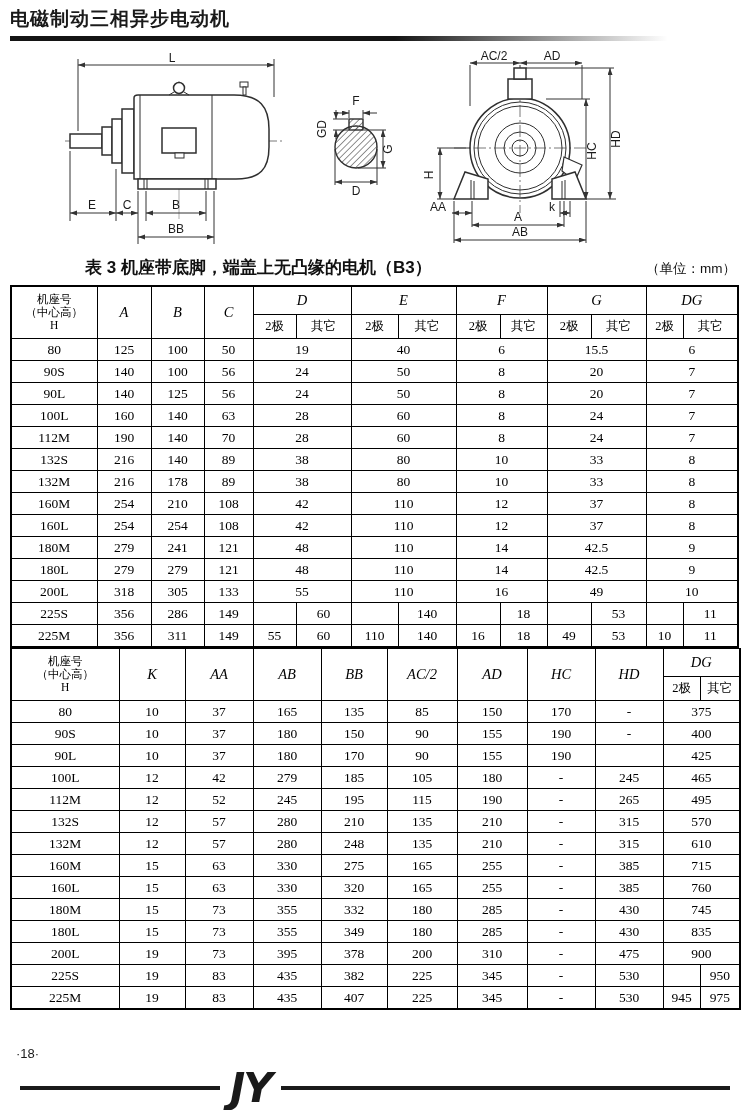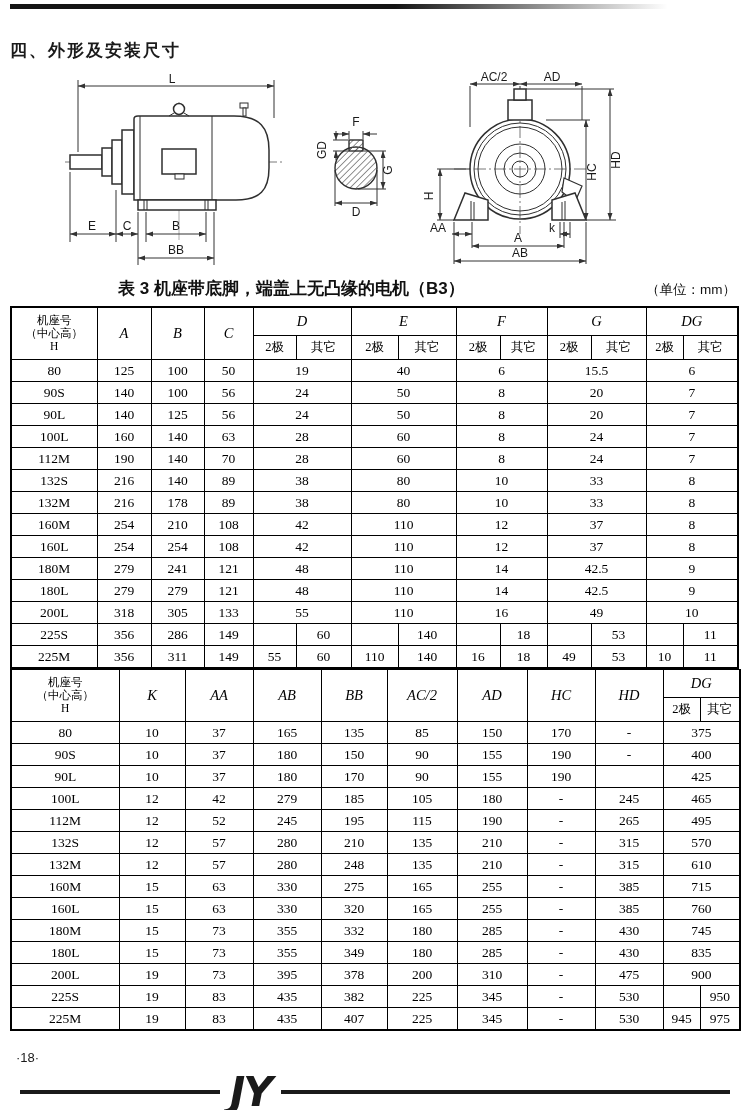--- a/index.html
+++ b/index.html
@@ -11,21 +11,21 @@
     background:linear-gradient(to right,#141414 0%,#141414 55%,rgba(20,20,20,0) 94%);}
   .section-title{margin:30px 0 0 10px;font-size:17px;font-weight:bold;letter-spacing:2px;color:#1a1a1a;}
 
   .figure-row{margin-top:10px;height:202px;display:flex;align-items:flex-start;}
   .svg-side{margin-left:62px;}
   .svg-shaft{margin-top:32px;margin-left:12px;}
   .svg-front{margin-left:10px;}
   svg text.lab{font-family:"Liberation Sans",sans-serif;font-size:12px;fill:#1a1a1a;}
   .fig-caption{margin-top:-6px;padding-left:187px;font-size:13.5px;color:#111;}
   .tbl-title-row{margin-top:3px;display:flex;align-items:baseline;}
-  .tbl-title{padding-left:118px;font-size:17px;font-weight:bold;color:#111;}
+  .tbl-title{padding-left:85px;font-size:17px;font-weight:bold;color:#111;}
   .unit-note{margin-left:auto;padding-right:14px;font-size:13.5px;font-weight:normal;}
 
   .tbl-wrap{margin:6px 0 16px 10px;}
   table{border-collapse:collapse;table-layout:fixed;width:729px;font-family:"Liberation Serif",serif;color:#000;}
   #t1{border:2px solid #000;}
   #t2{border:2px solid #000;border-top:none;}
   th,td{border:1px solid #000;text-align:center;vertical-align:middle;padding:0;overflow:hidden;}
   th{font-weight:normal;}
   .c0{font-size:11.5px;line-height:13px;white-space:pre-line;}
   .lt{font-style:italic;font-size:14.5px;}
@@ -41,23 +41,23 @@
   .rule-right{flex:1;height:4px;background:#1a1a1a;}
   .jy-logo{margin:0 10px;font-size:41px;font-weight:bold;font-style:italic;letter-spacing:-2px;color:#1a1a1a;
     font-family:"DejaVu Sans",sans-serif;}
   .page-num{position:absolute;left:16px;top:1046px;font-size:13px;color:#1a1a1a;}
 </style>
 </head>
 <body>
 
 <div class="page">
 
+  <div class="doc-header">电磁制动三相异步电动机</div>
   <div class="rule-grad"></div>
 
-  <div class="section-title">四、外形及安装尺寸</div>
 
   <div class="figure-row">
 
     <svg class="svg-side" width="232" height="200" viewBox="0 0 232 200">
       <defs>
         <marker id="arrE" markerWidth="8" markerHeight="6" refX="7" refY="2.5" orient="auto" markerUnits="userSpaceOnUse">
           <path d="M0,0 L7,2.5 L0,5 Z" fill="#333"></path>
         </marker>
         <marker id="arrS" markerWidth="8" markerHeight="6" refX="7" refY="2.5" orient="auto-start-reverse" markerUnits="userSpaceOnUse">
           <path d="M0,0 L7,2.5 L0,5 Z" fill="#333"></path>

